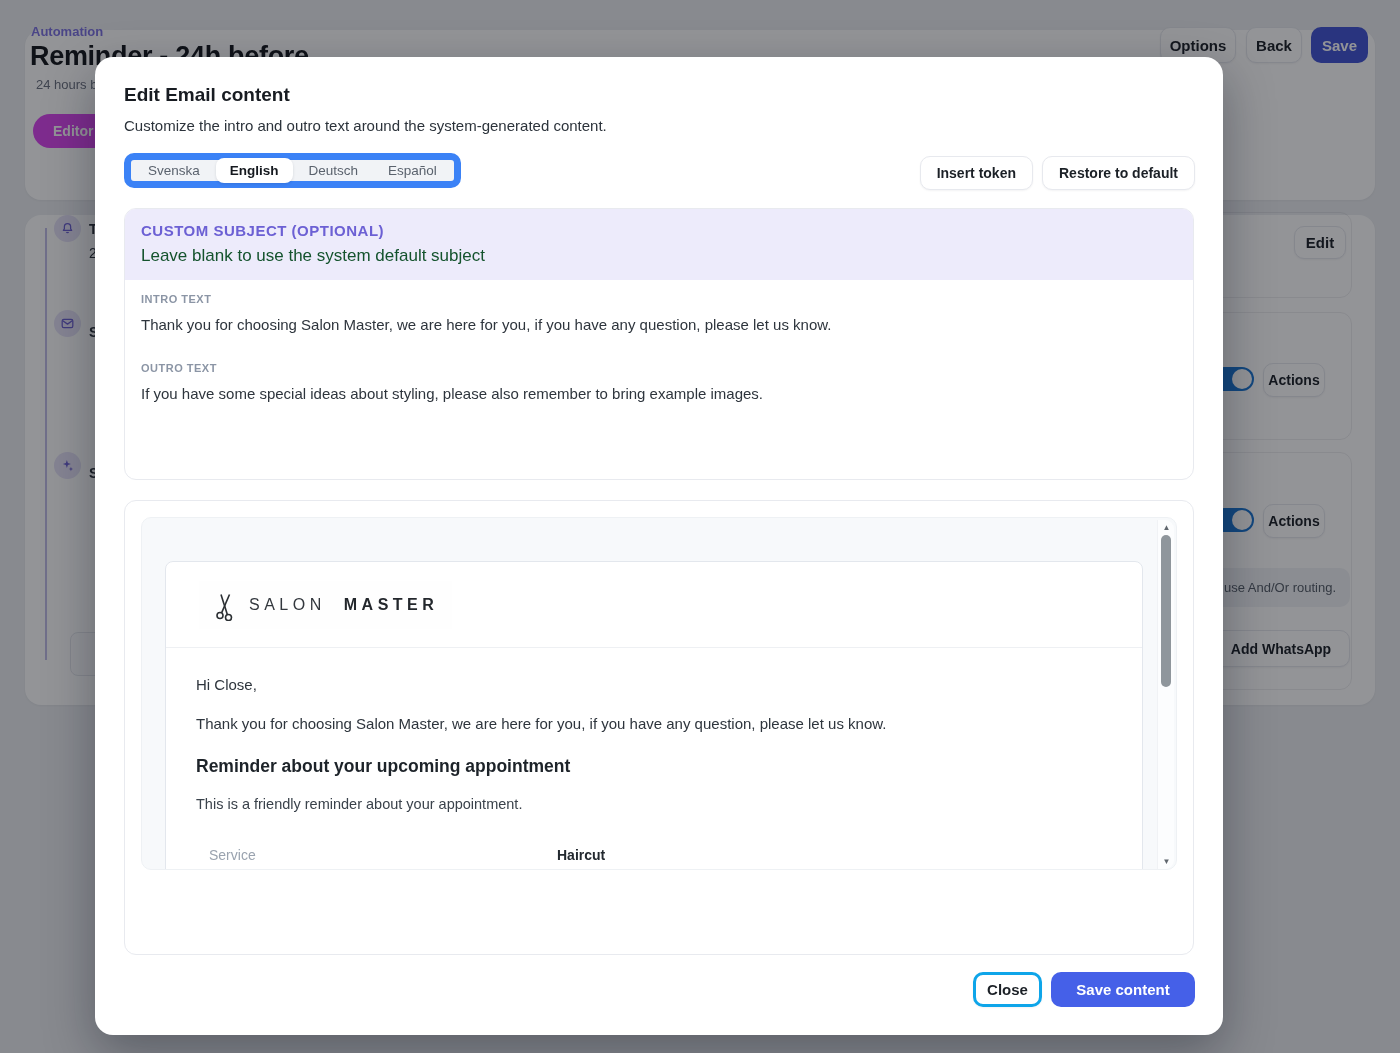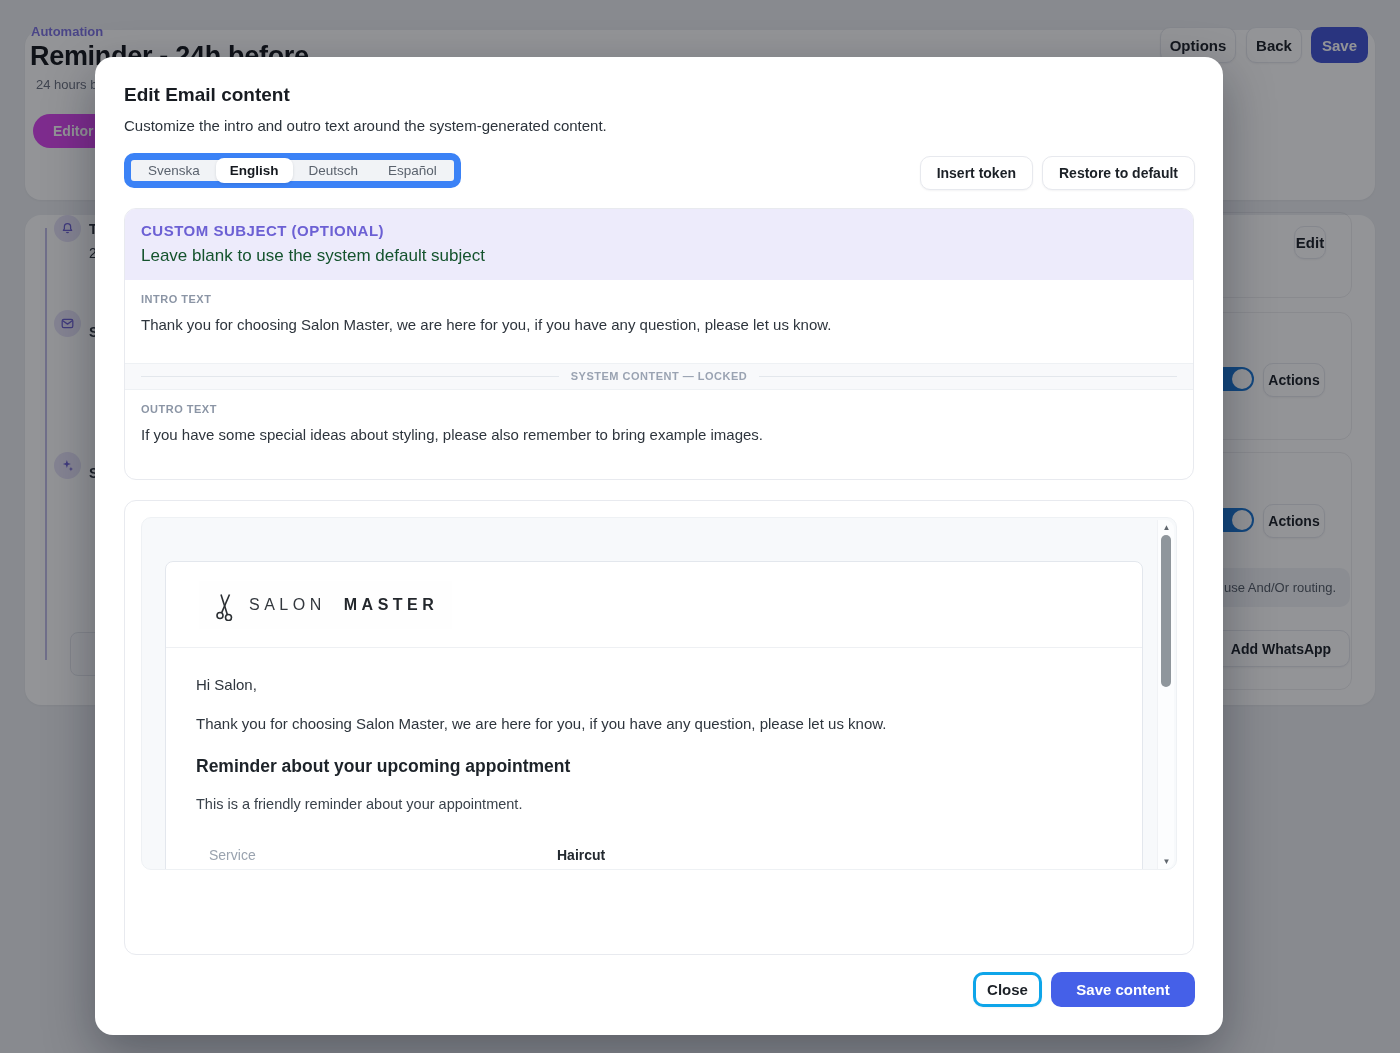--- a/index.html
+++ b/index.html
@@ -27,21 +27,21 @@
   .back-btn { left:1246px; width:56px; }
   .save-btn { left:1311px; width:57px; background:#4355d4; }
 
   .timeline-line { position:absolute; left:45px; top:228px; width:2px; height:432px; background:#8e89d6; opacity:.55; }
   .tl-icon { position:absolute; left:54px; width:27px; height:27px; border-radius:50%; background:#e6e3f8;
     display:flex; align-items:center; justify-content:center; }
   .tl-letter { position:absolute; left:89px; font-size:14px; color:#2b3138; font-weight:600; }
   .panel { position:absolute; border:1px solid rgba(25,30,45,.08); border-radius:12px; }
   .mini-box { position:absolute; left:70px; top:632px; width:40px; height:44px; background:#fbfcfd; border:1px solid #e4e7ec; border-radius:8px; }
 
-  .edit-btn { position:absolute; left:1294px; top:226px; width:32px; height:33px; border-radius:10px; font-size:15px; }
+  .edit-btn { position:absolute; left:1294px; top:226px; width:52px; height:33px; border-radius:10px; font-size:15px; }
   .toggle { position:absolute; width:42px; height:24px; border-radius:12px; background:#1976d2; }
   .toggle .knob { position:absolute; right:2px; top:2px; width:20px; height:20px; border-radius:50%; background:#fff; }
   .actions-btn { position:absolute; width:62px; height:34px; border-radius:10px; font-size:14px; }
   .routing-pill { position:absolute; left:1196px; top:568px; width:154px; height:39px; background:#f1f3f6; border-radius:10px;
     display:flex; align-items:center; padding-left:28px; font-size:13px; color:#555d68; }
   .whatsapp-btn { position:absolute; left:1212px; top:630px; width:138px; height:37px; border-radius:10px; font-size:14px; }
 
   
   .overlay { position:absolute; inset:0; background:rgba(10,12,18,0.44); z-index:5; }
 
@@ -195,25 +195,20 @@
 
   <div class="section section-1">
     <div class="lavender-band">
       <div class="band-label">CUSTOM SUBJECT (OPTIONAL)</div>
       <div class="subject-placeholder">Leave blank to use the system default subject</div>
     </div>
     <div class="field-block">
       <div class="field-label">INTRO TEXT</div>
       <div class="field-text">Thank you for choosing Salon Master, we are here for you, if you have any question, please let us know.</div>
     </div>
-    <div class="locked-divider">
-      <div class="line"></div>
-      <div class="locked-text">SYSTEM CONTENT — LOCKED</div>
-      <div class="line"></div>
-    </div>
     <div class="field-block">
       <div class="field-label">OUTRO TEXT</div>
       <div class="field-text">If you have some special ideas about styling, please also remember to bring example images.</div>
     </div>
   </div>
 
   <div class="section section-2">
     <div class="preview-outer">
       <div class="email-card">
         <div class="email-logo-row">
@@ -224,21 +219,21 @@
                 <circle cx="15.5" cy="28.5" r="3"></circle>
                 <path d="M8.6 23.9 L16.5 5.5"></path>
                 <path d="M14.4 25.8 L8 5.5"></path>
               </svg>
             </span>
             <span class="brand-light">SALON</span>
             <span class="brand-bold">MASTER</span>
           </div>
         </div>
         <div class="email-body">
-          <div class="email-greeting">Hi Salon,</div>
+          <div class="email-greeting">Hi Close,</div>
           <div class="email-intro">Thank you for choosing Salon Master, we are here for you, if you have any question, please let us know.</div>
           <div class="email-heading">Reminder about your upcoming appointment</div>
           <div class="email-note">This is a friendly reminder about your appointment.</div>
           <div class="email-table">
             <div class="email-row">
               <div class="rlabel">Service</div>
               <div class="rvalue">Haircut</div>
             </div>
 
           </div>

